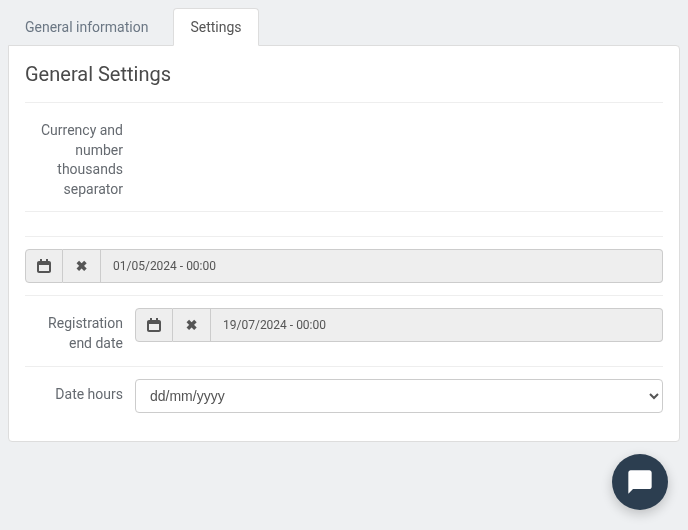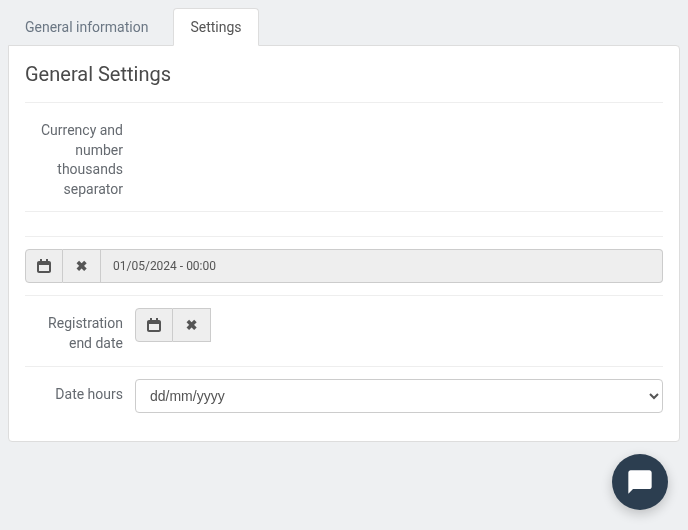--- a/index.html
+++ b/index.html
@@ -178,20 +178,21 @@
       <div class="input-col">
         <div class="input-group">
           <div class="addon">
             <svg width="14" height="14" viewBox="0 0 14 14">
                 <path fill="#555" d="M12 2h-1V0h-2v2H5V0H3v2H2C.9 2 0 2.9 0 4v8c0 1.1.9 2 2 2h10c1.1 0 2-.9 2-2V4c0-1.1-.9-2-2-2zm0 10H2V6h10v6z"></path>
               </svg>
           </div>
           <div class="addon">
               <span class="x-mark">✖</span>
             </div>
+          <div class="readonly-input">19/07/2024 - 00:00</div>
         </div>
       </div>
     </div>
 
     <div class="form-row">
       <div class="label-col">Date hours</div>
       <div class="input-col">
         <select class="form-control">
           <option>dd/mm/yyyy</option>
         </select>

